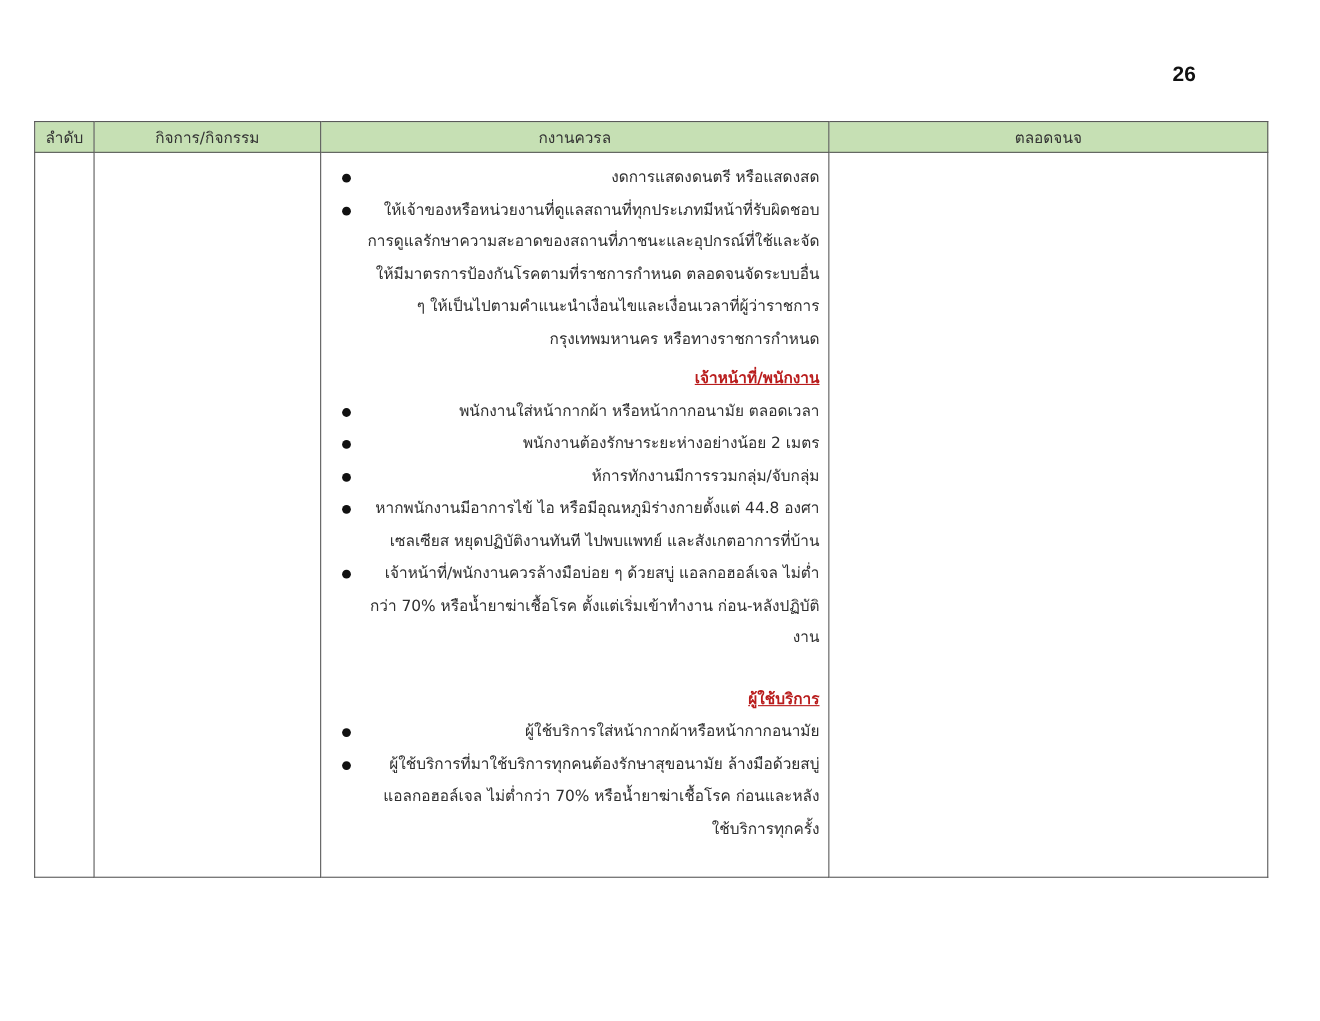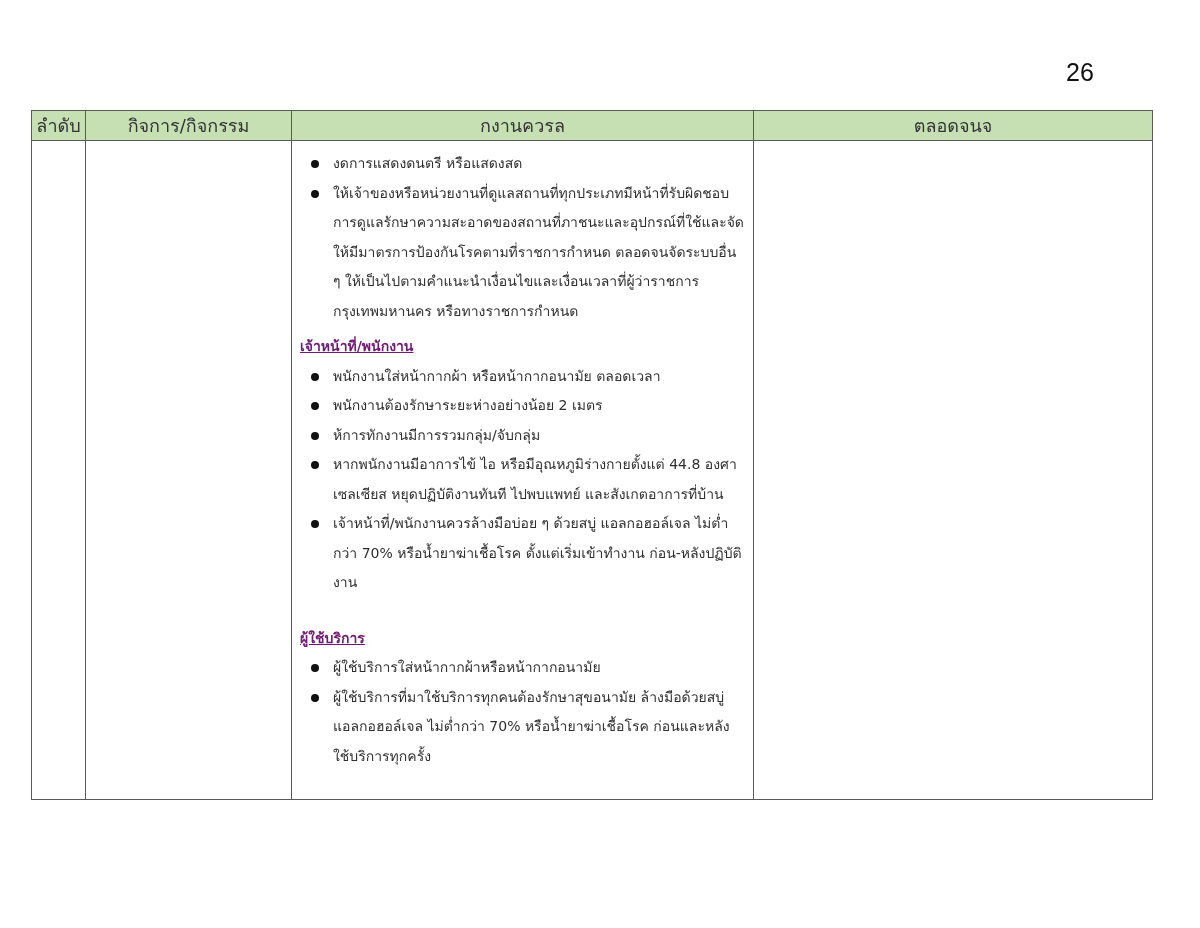--- a/index.html
+++ b/index.html
@@ -1,28 +1,28 @@
 <!DOCTYPE html>
 <html><head>
   <meta charset="utf-8">
   <style>
     * { box-sizing: border-box; margin: 0; padding: 0; }
     html, body { width: 1200px; height: 928px; background: #ffffff; }
     body { position: relative; font-family: "DejaVu Sans", sans-serif; color: #2b2b2b; overflow: hidden; }
-    .page-number { position: absolute; left: 1066px; top: 58px; font-family: "Liberation Sans", sans-serif; font-weight: normal; font-size: 25px; color: #111; }
+    .page-number { position: absolute; left: 1066px; top: 58px; font-family: "Liberation Sans", sans-serif; font-weight: bold; font-size: 19px; color: #111; }
     table.measures { position: absolute; left: 31px; top: 110px; width: 1121px; border-collapse: collapse; table-layout: fixed; }
-    table.measures th, table.measures td { border: 1.5px solid #5a5a5a; }
-    table.measures thead th { background: #c6e0b4; height: 28px; font-weight: normal; font-size: 18px; color: #333; text-align: center; vertical-align: middle; }
+    table.measures th, table.measures td { border: 1.5px solid #5a5a5a; text-align: right; }
+    table.measures thead th { background: #c6e0b4; height: 28px; font-weight: normal; font-size: 14px; color: #333; text-align: center; vertical-align: middle; }
     table.measures tbody td { height: 659px; vertical-align: top; }
     col.c1 { width: 54px; } col.c2 { width: 206px; } col.c3 { width: 462px; } col.c4 { width: 399px; }
     .measures-cell { padding: 8px 8px 0 8px; font-size: 14px; line-height: 29.5px; color: #2f2f2f; }
     ul.bullets { list-style: none; }
     ul.bullets li { position: relative; padding-left: 33px; }
     ul.bullets li::before { content: ""; position: absolute; left: 11px; top: 11px; width: 8px; height: 8px; border-radius: 50%; background: #111; }
-    .section-heading { text-decoration: underline; font-weight: bold; color: #701a75; margin-top: 6px; }
+    .section-heading { text-decoration: underline; font-weight: bold; color: #b91c1c; margin-top: 6px; }
     .gap { height: 20px; }
   </style>
 </head>
 <body>
 
 <div class="page-number">26</div>
 
 <table class="measures">
   <colgroup>
     <col class="c1">

